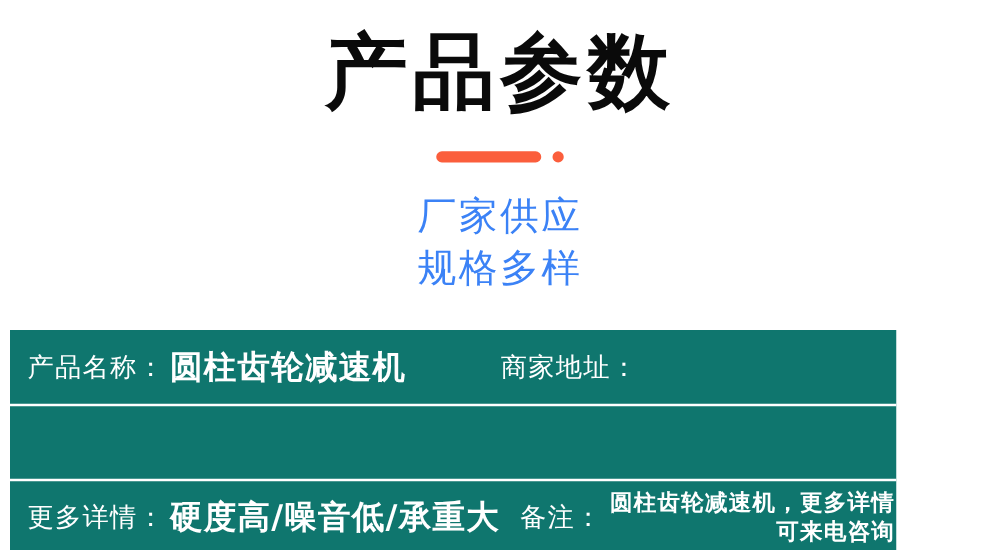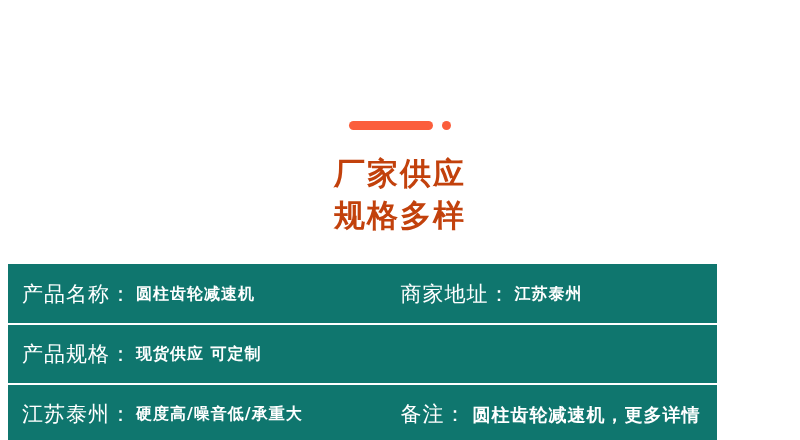--- a/index.html
+++ b/index.html
@@ -69,22 +69,22 @@
     margin-left: 9px;
   }
 
   .subtitle {
     position: absolute;
     left: 0;
     top: 152px;
     width: 800px;
     font-size: 31px;
     line-height: 42px;
-    font-weight: 700;
-    color: #c2410c;
+    font-weight: 400;
+    color: #3b82f6;
     letter-spacing: 2px;
   }
   .subtitle-line { display: block; white-space: nowrap; }
 
   
   .spec-table {
     position: absolute;
     left: 8px;
     top: 264px;
     width: 709px;
@@ -116,21 +116,21 @@
   .spec-cell.right { width: 367px; padding-left: 16px; text-align: right; }
 
   .spec-label {
     font-size: 21px;
     line-height: 26px;
     font-weight: 400;
     color: #ffffff;
     letter-spacing: 1px;
   }
   .spec-value {
-    font-size: 16px;
+    font-size: 26px;
     line-height: 26px;
     font-weight: 700;
     color: #ffffff;
     letter-spacing: 1px;
     margin-left: 4px;
   }
   .spec-value.multiline {
     font-size: 18px;
     line-height: 23px;
     font-weight: 700;
@@ -140,20 +140,21 @@
   }
   .spec-value.multiline span { display: block; }
 </style>
 </head>
 <body>
 
 <div class="page">
 
   <div class="header">
 
+    <div class="page-title">产品参数</div>
 
     <div class="divider">
       <div class="divider-bar"></div>
       <div class="divider-dot"></div>
     </div>
 
     <div class="subtitle">
       <span class="subtitle-line">厂家供应</span>
       <span class="subtitle-line">规格多样</span>
     </div>
@@ -162,41 +163,37 @@
 
   <div class="spec-table">
 
     <div class="spec-row">
       <div class="spec-cell left">
         <span class="spec-label">产品名称：</span>
         <span class="spec-value">圆柱齿轮减速机</span>
       </div>
       <div class="spec-cell right">
         <span class="spec-label">商家地址：</span>
-        <span class="spec-value">江苏泰州</span>
       </div>
     </div>
 
     <div class="spec-row">
-      <div class="spec-cell left">
-        <span class="spec-label">产品规格：</span>
-        <span class="spec-value">现货供应 可定制</span>
-      </div>
       <div class="spec-cell right">
       </div>
     </div>
 
     <div class="spec-row">
       <div class="spec-cell left">
-        <span class="spec-label">江苏泰州：</span>
+        <span class="spec-label">更多详情：</span>
         <span class="spec-value">硬度高/噪音低/承重大</span>
       </div>
       <div class="spec-cell right">
         <span class="spec-label">备注：</span>
         <span class="spec-value multiline">
           <span>圆柱齿轮减速机，更多详情</span>
+          <span>可来电咨询</span>
         </span>
       </div>
     </div>
 
   </div>
 
 </div>
 
 </body></html>

